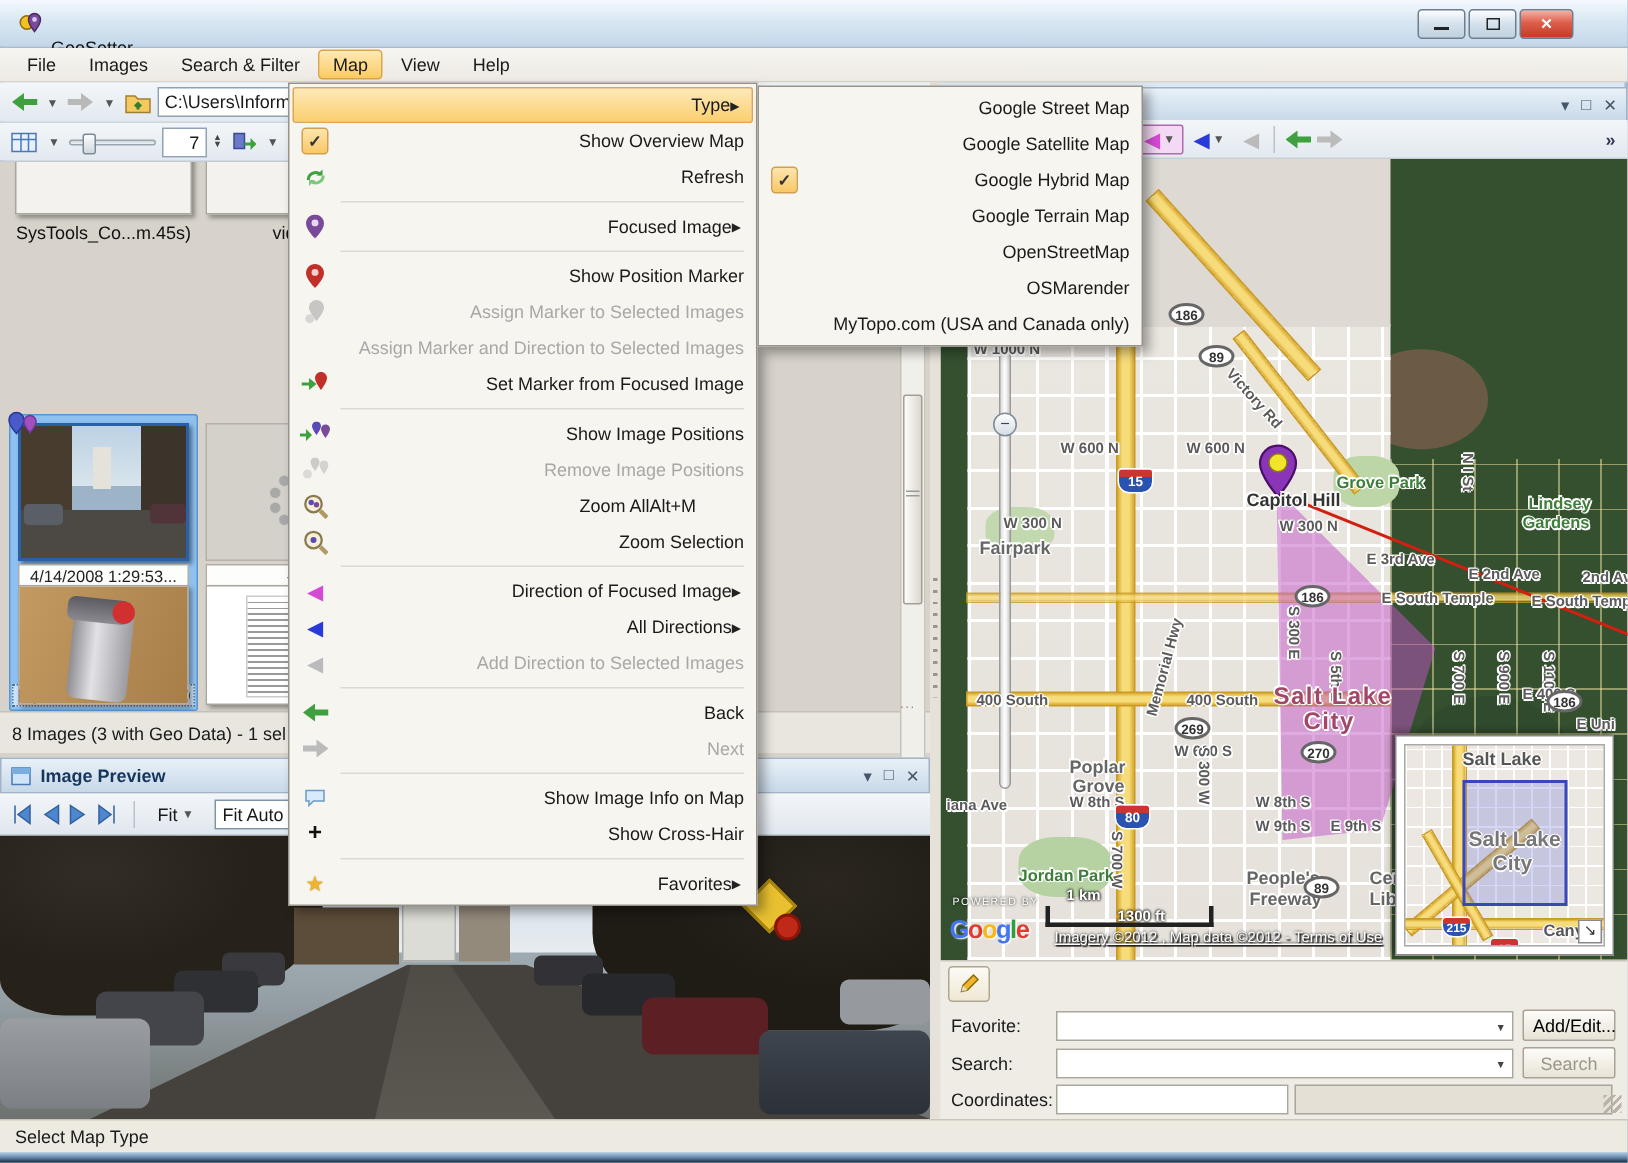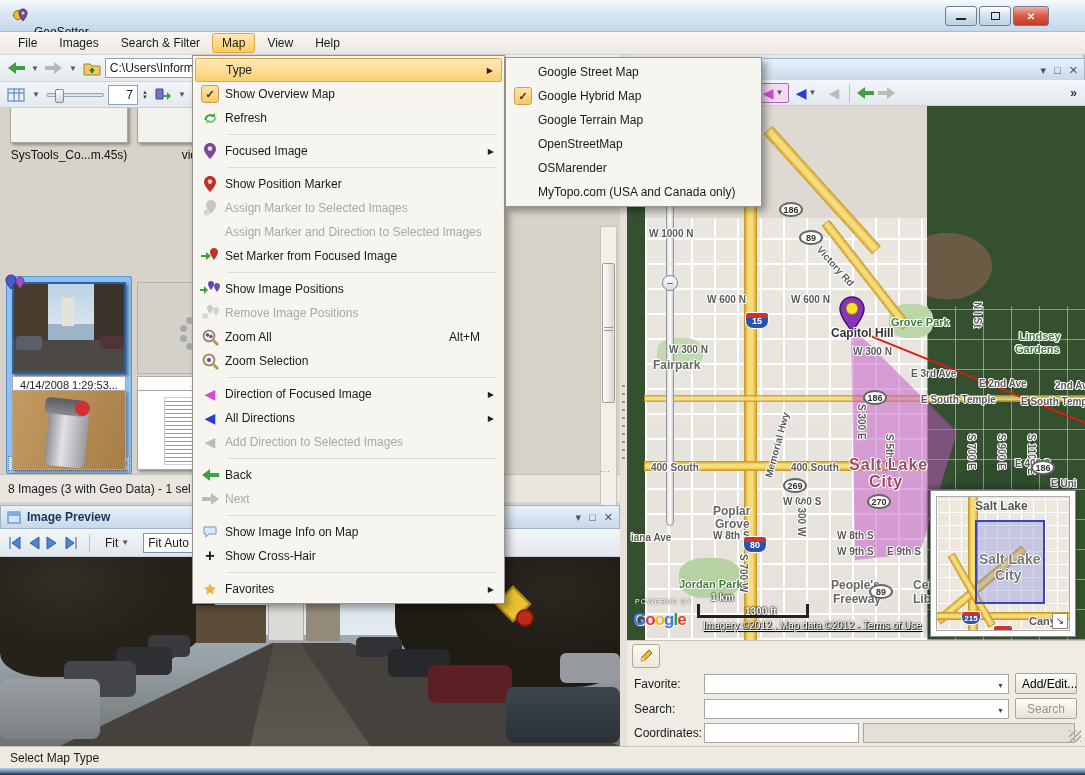--- a/index.html
+++ b/index.html
@@ -137,27 +137,27 @@
   .combo .car { position:absolute; right:4px; top:7px; font-size:7px; color:#444;}
   .loc-btn { height:21px; background:linear-gradient(#fdfcf9,#e8e3d6); border:1px solid #aaa294; border-radius:2px; font-size:12px; padding:2px 6px; margin-left:6px; text-align:center;}
   #grip { position:absolute; right:4px; bottom:4px; width:12px; height:12px;
      background:repeating-linear-gradient(135deg,#b8b4aa 0 2px, transparent 2px 4px); }
 
   
   #statusbar { left:0; top:746px; width:1085px; height:22px; background:#edeae1; border-top:1px solid #c9c5bb; padding:4px 10px; }
   #bottom-frame { left:0; top:768px; width:1085px; height:7px; background:linear-gradient(#bcd4ea,#5a7ba0 60%,#17293c); }
 
   
-  .popup { position:absolute; background:#f7f5f0; border:1px solid #97938b; box-shadow:4px 4px 7px rgba(0,0,0,.35); z-index:300; padding:2px;}
+  .popup { position:absolute; background:#f7f5f0; border:1px solid #97938b; box-shadow:4px 4px 7px rgba(0,0,0,.35); z-index:300; padding:2px;text-align:right;}
   #map-menu { left:192px; top:55px; width:313px; }
   #type-menu { left:505px; top:57px; width:257px; z-index:310;}
   .menu-item { height:24px; display:flex; align-items:center; position:relative; padding-right:6px;}
   .menu-item .gutter { flex:0 0 30px; display:flex; align-items:center; justify-content:center;}
   .menu-item .lab { flex:1; white-space:nowrap; }
-  .menu-item .sc { margin-right:16px; }
+  .menu-item .sc { margin-right:32px; }
   .menu-item .sub { font-size:8px; color:#222; margin-right:2px;}
   .menu-item.disabled .lab { color:#a8a8a8; }
   .menu-item.hl { background:linear-gradient(#fee9b9,#fbcf6f); border:1px solid #dca858; border-radius:2px; }
   .menu-sep { height:1px; background:#ddd9d0; margin:4px 6px 4px 32px; }
   .chk { width:18px; height:18px; background:linear-gradient(#fde5ab,#f9c868); border:1px solid #cfa050; border-radius:3px; font-size:11px; color:#333; display:flex; align-items:center; justify-content:center; font-weight:bold;}
 </style>
 </head>
 <body>
 
 <div id="window">
@@ -761,20 +761,24 @@
         <span class="sub">▶</span>
       </div>
     </div>
 
   <div class="popup" id="type-menu">
       <div class="menu-item">
         <span class="gutter"></span>
         <span class="lab">Google Street Map</span>
       </div>
       <div class="menu-item">
+        <span class="gutter"></span>
+        <span class="lab">Google Satellite Map</span>
+      </div>
+      <div class="menu-item">
         <span class="gutter">
           <span class="chk">✓</span>
         </span>
         <span class="lab">Google Hybrid Map</span>
       </div>
       <div class="menu-item">
         <span class="gutter"></span>
         <span class="lab">Google Terrain Map</span>
       </div>
       <div class="menu-item">

